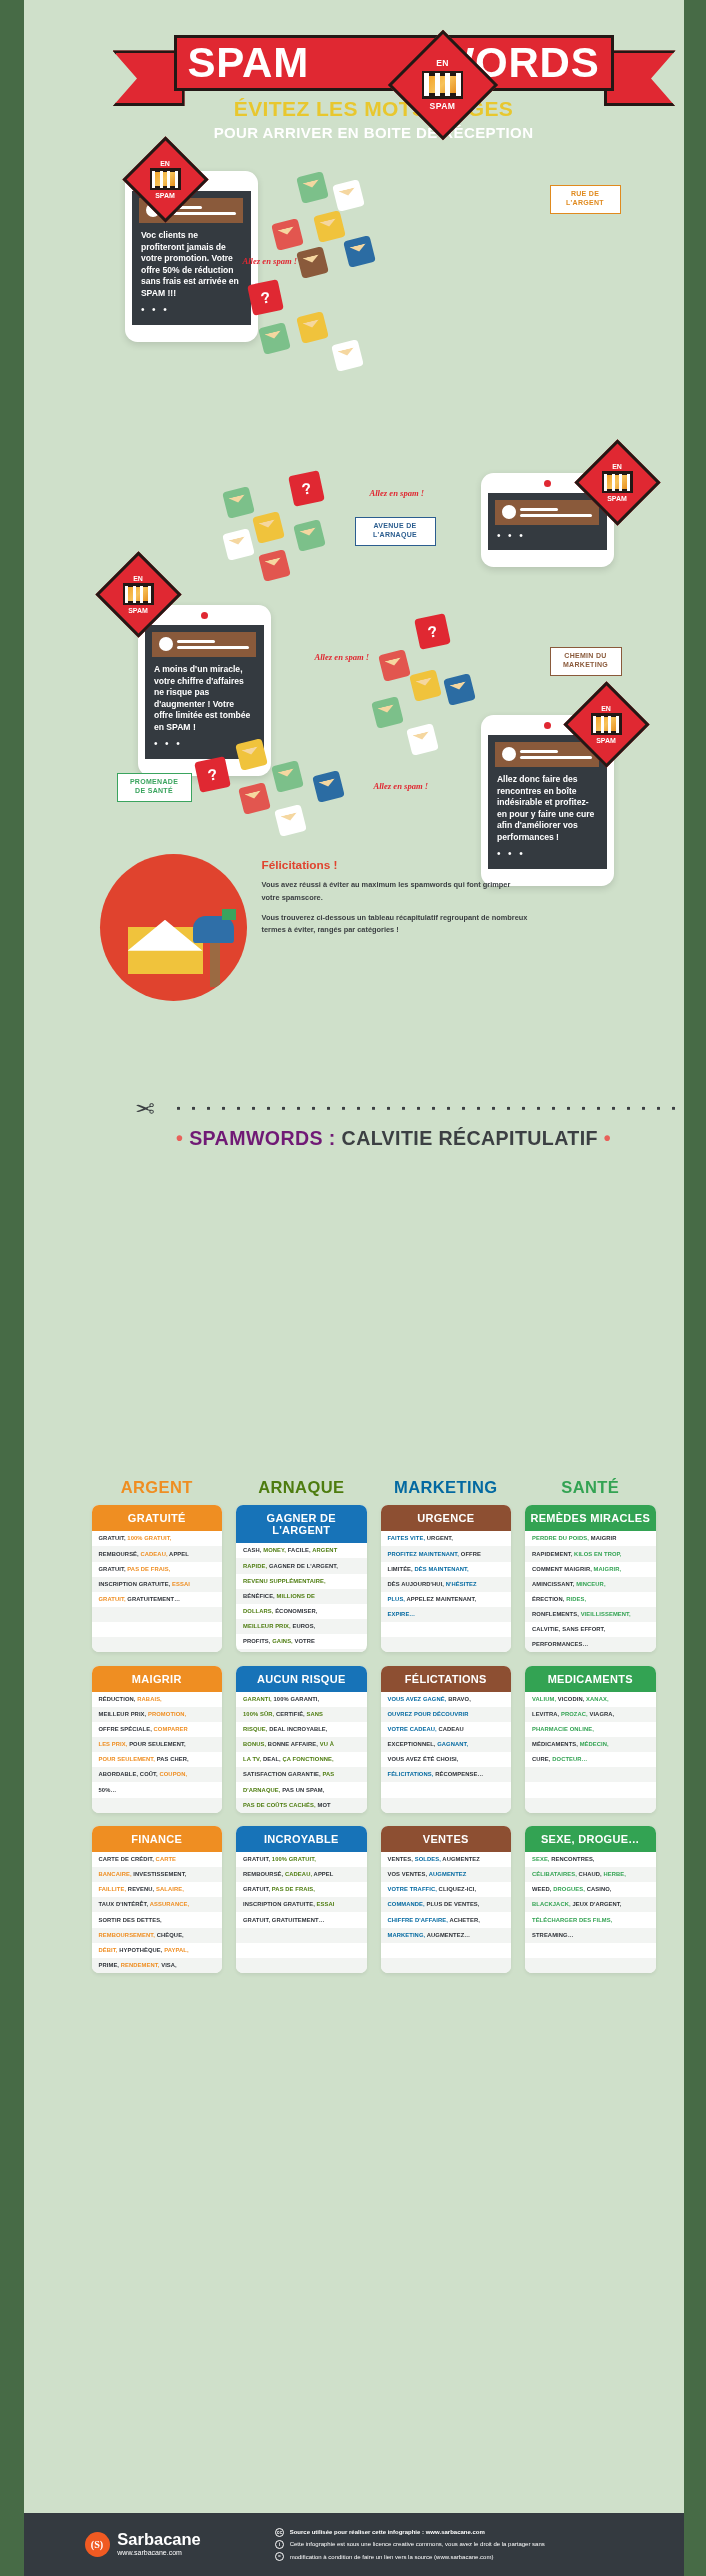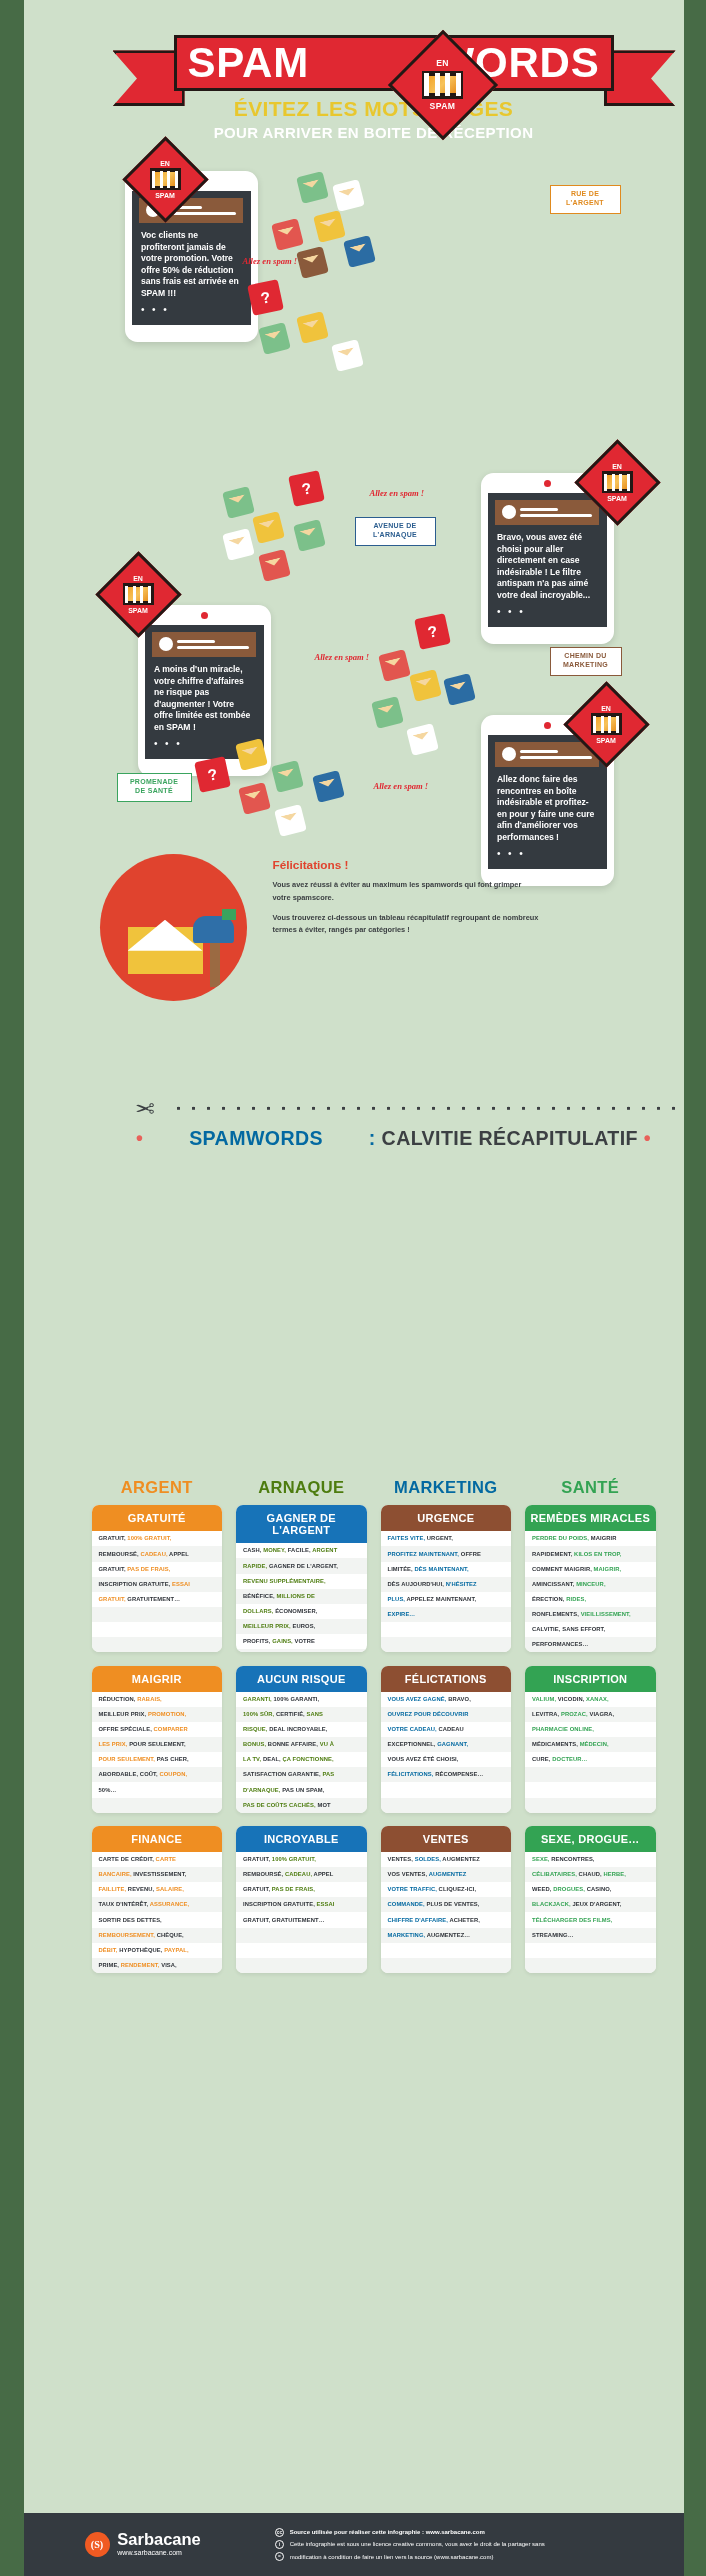--- a/index.html
+++ b/index.html
@@ -140,42 +140,42 @@
     position:absolute; left:36px; top:3.1px; width:147px; height:147px;
     border-radius:50%; background:#e0432e; overflow:hidden;
   }
   .fc-box { position:absolute; left:28px; bottom:27px; width:75px; height:47px; background:#f0c33c; }
   .fc-flap{ position:absolute; left:28px; bottom:50px; width:75px; height:31px; background:#fff;
             clip-path:polygon(0 100%,50% 0,100% 100%); }
   .fc-post{ position:absolute; right:27px; bottom:14px; width:9.4px; height:61px; background:#9b6a42; }
   .fc-mail{ position:absolute; right:12.5px; bottom:58px; width:41px; height:27px;
             background:#2f6fa8; border-radius:12.5px 12.5px 3.1px 3.1px; }
   .fc-flag{ position:absolute; right:11px; bottom:81px; width:14px; height:11px; background:#3aa45e; }
-  .felic-txt { position:absolute; left:209px; top:7.8px; width:266px; }
+  .felic-txt { position:absolute; left:198px; top:7.8px; width:266px; }
   .felic-title { color:#e0432e; font-size:11.8px; font-weight:bold; margin-bottom:7px; }
   .felic-p { font-size:7.4px; color:#3c4043; line-height:1.65; margin-bottom:7.8px; font-weight:bold;}
 
   
   .cutline { position:relative; height:39px; margin-top:11px; }
   .scissors {
     position:absolute; left:71px; top:6.3px; font-size:23.5px; color:#3c4043;
     transform:scaleX(-1);
   }
   .dashes {
     position:absolute; left:107px; top:17px; right:47px; height:3.9px;
     background-image: radial-gradient(circle, #3c4043 1.7px, transparent 1.9px);
     background-size:15px 4.7px; background-repeat:repeat-x;
   }
   .table-title {
     text-align:center; margin-top:3.1px; margin-bottom:20.4px;
     font-family:"Liberation Sans Narrow","Liberation Sans",sans-serif;
     font-weight:bold; font-size:19.6px; letter-spacing:0.4px;
   }
   .table-title .dotb{ color:#e8615a; }
-  .table-title .r { color:#0369a1;margin-left:40px; }
+  .table-title .r { color:#701a75; }
   .table-title .d { color:#3c4043; }
 
   
   .cats { display:flex; gap:14px; padding:0 28px; }
   .catcol { flex:1; }
   .cat-name {
     text-align:center; margin-bottom:8.6px;
     font-family:"Liberation Sans Narrow","Liberation Sans",sans-serif;
     font-weight:bold; font-size:16.5px; letter-spacing:0.4px;
   }
@@ -296,21 +296,20 @@
     <div class="phone" style="left:417px; top:327px;">
       <div class="dot-top"></div>
       <div class="msg">
         <div class="msg-head">
           <div class="av"></div>
           <div class="ln">
               <i></i>
               <i></i>
             </div>
         </div>
-        <div class="msg-body">Bravo, vous avez été choisi pour aller directement en case indésirable ! Le filtre antispam n'a pas aimé votre deal incroyable...</div>
         <div class="msg-dots">• • •</div>
       </div>
     </div>
     <div class="badge-diamond" style="left:523px; top:306px;"></div>
     <div class="badge-text" style="left:523px; top:306px;">
       <span>EN</span>
       <div class="bars">
           <i class="bar"></i>
           <i class="bar"></i>
           <i class="bar"></i>
@@ -561,21 +560,21 @@
             <div class="row">RAPIDEMENT, <span class="hl">KILOS EN TROP,</span></div>
             <div class="row">COMMENT MAIGRIR, <span class="hl">MAIGRIR,</span></div>
             <div class="row">AMINCISSANT, <span class="hl">MINCEUR,</span></div>
             <div class="row">ÉRECTION, <span class="hl">RIDES,</span></div>
             <div class="row">RONFLEMENTS, <span class="hl">VIEILLISSEMENT,</span></div>
             <div class="row">CALVITIE, SANS EFFORT,</div>
             <div class="row">PERFORMANCES…</div>
           </div>
         </div>
         <div class="card">
-          <div class="card-head">INSCRIPTION</div>
+          <div class="card-head">MEDICAMENTS</div>
           <div class="card-body">
             <div class="row"><span class="hl">VALIUM,</span> VICODIN, <span class="hl">XANAX,</span></div>
             <div class="row">LEVITRA, <span class="hl">PROZAC,</span> VIAGRA,</div>
             <div class="row"><span class="hl">PHARMACIE ONLINE,</span></div>
             <div class="row">MÉDICAMENTS, <span class="hl">MÉDECIN,</span></div>
             <div class="row">CURE, <span class="hl">DOCTEUR…</span></div>
             <div class="row">&nbsp;</div>
             <div class="row">&nbsp;</div>
             <div class="row">&nbsp;</div>
           </div>

